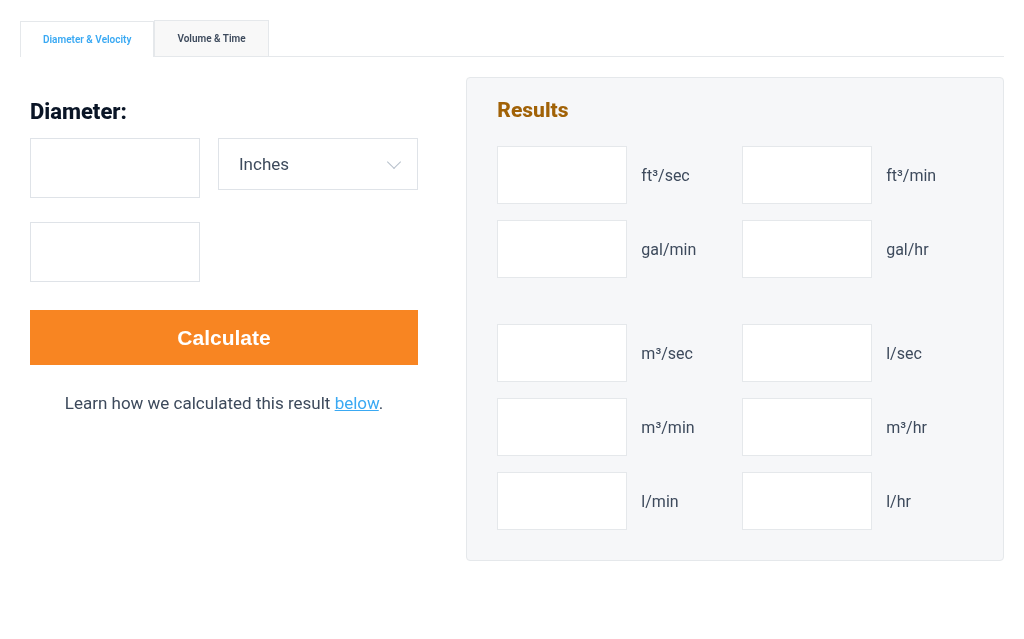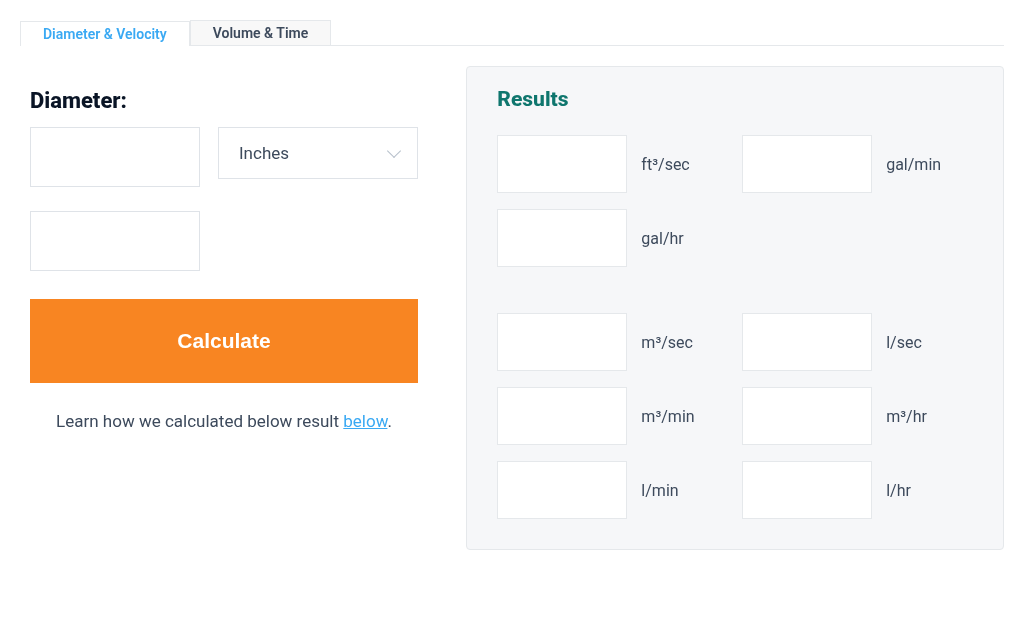--- a/index.html
+++ b/index.html
@@ -12,25 +12,25 @@
       background: #ffffff;
       color: #0b1b2b;
       padding: 20px;
       width: 1024px;
     }
     .tabs {
       display: flex;
       border-bottom: 1px solid #e5e8eb;
     }
     .tab {
-      padding: 4px 22px;
+      padding: 12px 22px;
       border: 1px solid #e5e8eb;
       border-bottom: none;
       background: #f8f8f8;
-      font-size: 14px;
+      font-size: 10px;
       font-weight: 600;
       cursor: pointer;
       color: #3d4a5c;
     }
     .tab.active {
       background: #ffffff;
       color: #3aa9f3;
       position: relative;
       top: 1px;
     }
@@ -90,21 +90,21 @@
       top: 50%;
       width: 9px;
       height: 9px;
       border-right: 1.6px solid #b7c0cb;
       border-bottom: 1.6px solid #b7c0cb;
       transform: translateY(-70%) rotate(45deg);
     }
     .calc-button {
       width: 100%;
       max-width: 388px;
-      height: 84px;
+      height: 55px;
       background: #f88522;
       color: #ffffff;
       border: none;
       font-size: 21px;
       font-weight: 700;
       cursor: pointer;
       margin-top: 4px;
     }
     .learn-text {
       text-align: center;
@@ -113,21 +113,21 @@
       color: #3d4a5c;
       max-width: 388px;
     }
     .learn-text a {
       color: #3aa9f3;
       text-decoration: underline;
     }
     .results-title {
       font-size: 21px;
       font-weight: 800;
-      color: #0f766e;
+      color: #a16207;
       margin-bottom: 24px;
     }
     .results-grid {
       display: grid;
       grid-template-columns: 1fr 1fr;
       gap: 16px 14px;
     }
     .result-item {
       display: flex;
       align-items: center;
@@ -166,33 +166,37 @@
       </div>
     </div>
 
     <div class="input-row">
       <input class="text-input" type="text" value="" style="">
     </div>
 
     <button class="calc-button">Calculate</button>
 
     <div class="learn-text">
-      <span>Learn how we calculated below result </span><a href="#">below</a><span>.</span>
+      <span>Learn how we calculated this result </span><a href="#">below</a><span>.</span>
     </div>
   </div>
 
   <div class="right-panel">
     <div class="results-title">Results</div>
     <div class="results-grid">
       <div class="result-item">
         <div class="result-box"></div>
         <span class="result-label">ft³/sec</span>
       </div>
       <div class="result-item">
         <div class="result-box"></div>
+        <span class="result-label">ft³/min</span>
+      </div>
+      <div class="result-item">
+        <div class="result-box"></div>
         <span class="result-label">gal/min</span>
       </div>
       <div class="result-item">
         <div class="result-box"></div>
         <span class="result-label">gal/hr</span>
       </div>
 
       <div class="grid-spacer"></div>
 
       <div class="result-item">

